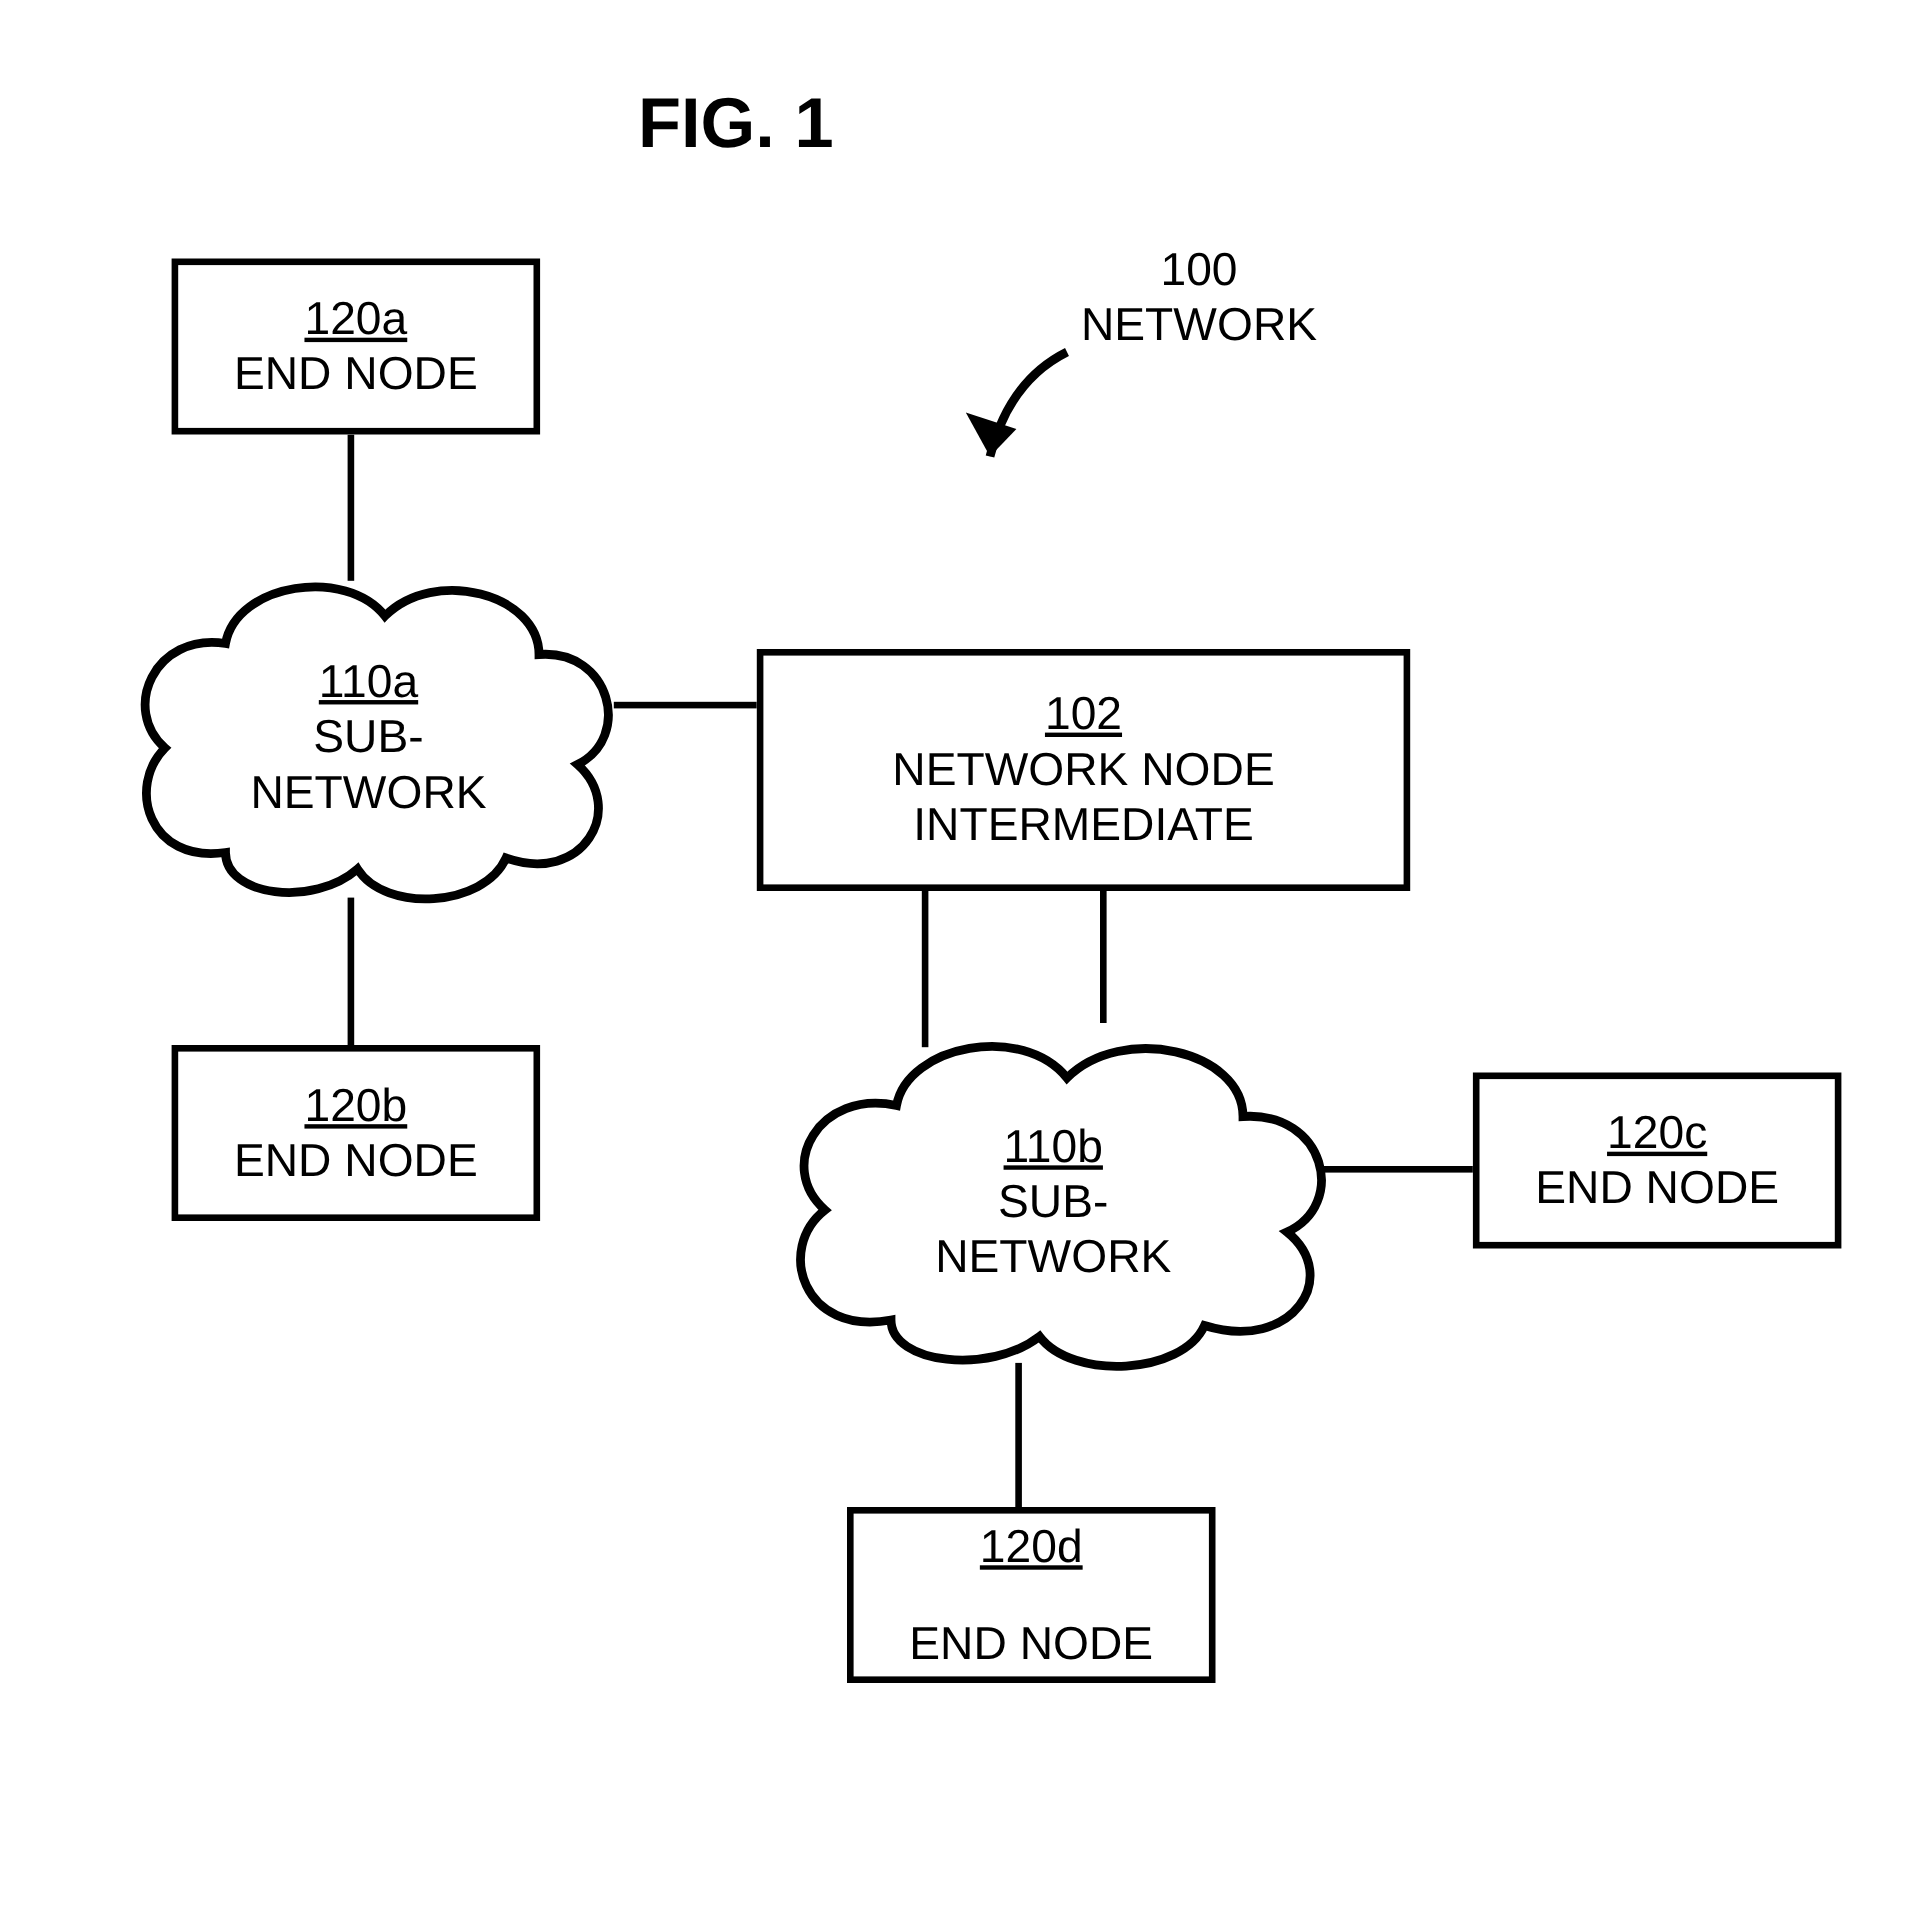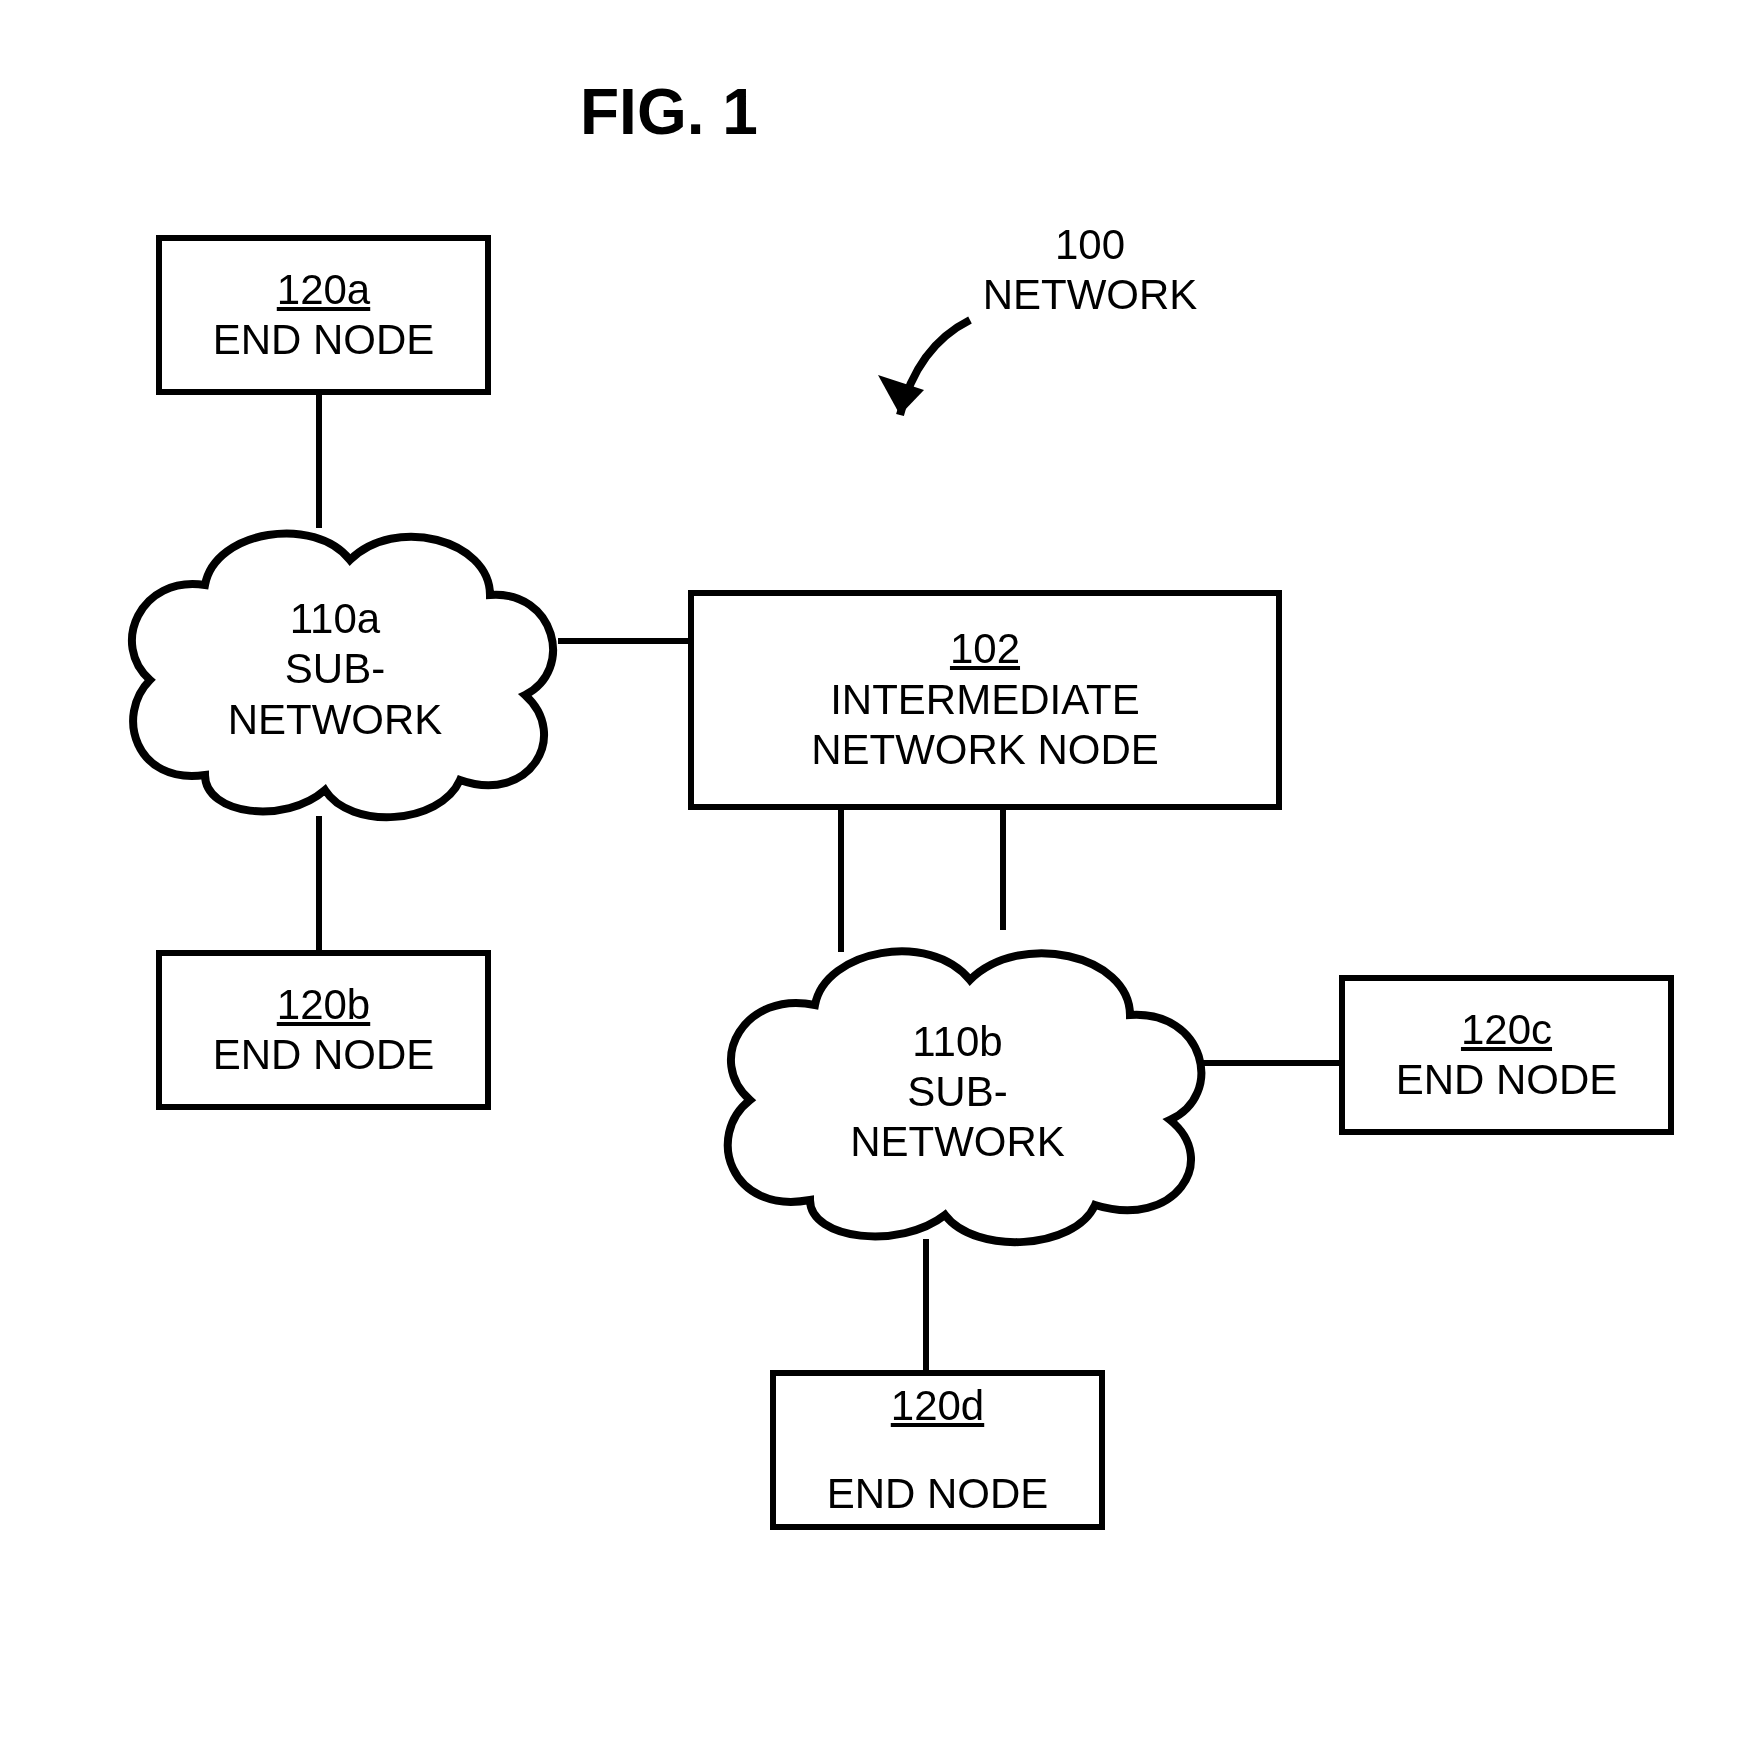--- a/index.html
+++ b/index.html
@@ -49,20 +49,21 @@
   .cloud .clabel {
     position: absolute;
     top: 50%;
     left: 50%;
     transform: translate(-50%, -50%);
     text-align: center;
     font-size: 42px;
     line-height: 1.2;
   }
   .cloud .clabel .ref {
+    text-decoration: underline;
     margin-top: 25px;
   }
   .line {
     position: absolute;
     background: #000;
   }
   .annot {
     position: absolute;
     font-size: 42px;
     text-align: center;
@@ -104,22 +105,22 @@
     <span>END NODE</span>
   </div>
 
   <div class="node-box" style="left:156px; top:950px; width:335px; height:160px;">
     <span class="ref">120b</span>
     <span>END NODE</span>
   </div>
 
   <div class="node-box" style="left:688px; top:590px; width:594px; height:220px;">
     <span class="ref">102</span>
+    <span>NETWORK NODE</span>
     <span>INTERMEDIATE</span>
-    <span>NETWORK NODE</span>
   </div>
 
   <div class="node-box" style="left:1339px; top:975px; width:335px; height:160px;">
     <span class="ref">120c</span>
     <span>END NODE</span>
   </div>
 
   <div class="node-box" style="left:770px; top:1370px; width:335px; height:160px;gap:37px;">
     <span class="ref">120d</span>
     <span>END NODE</span>

